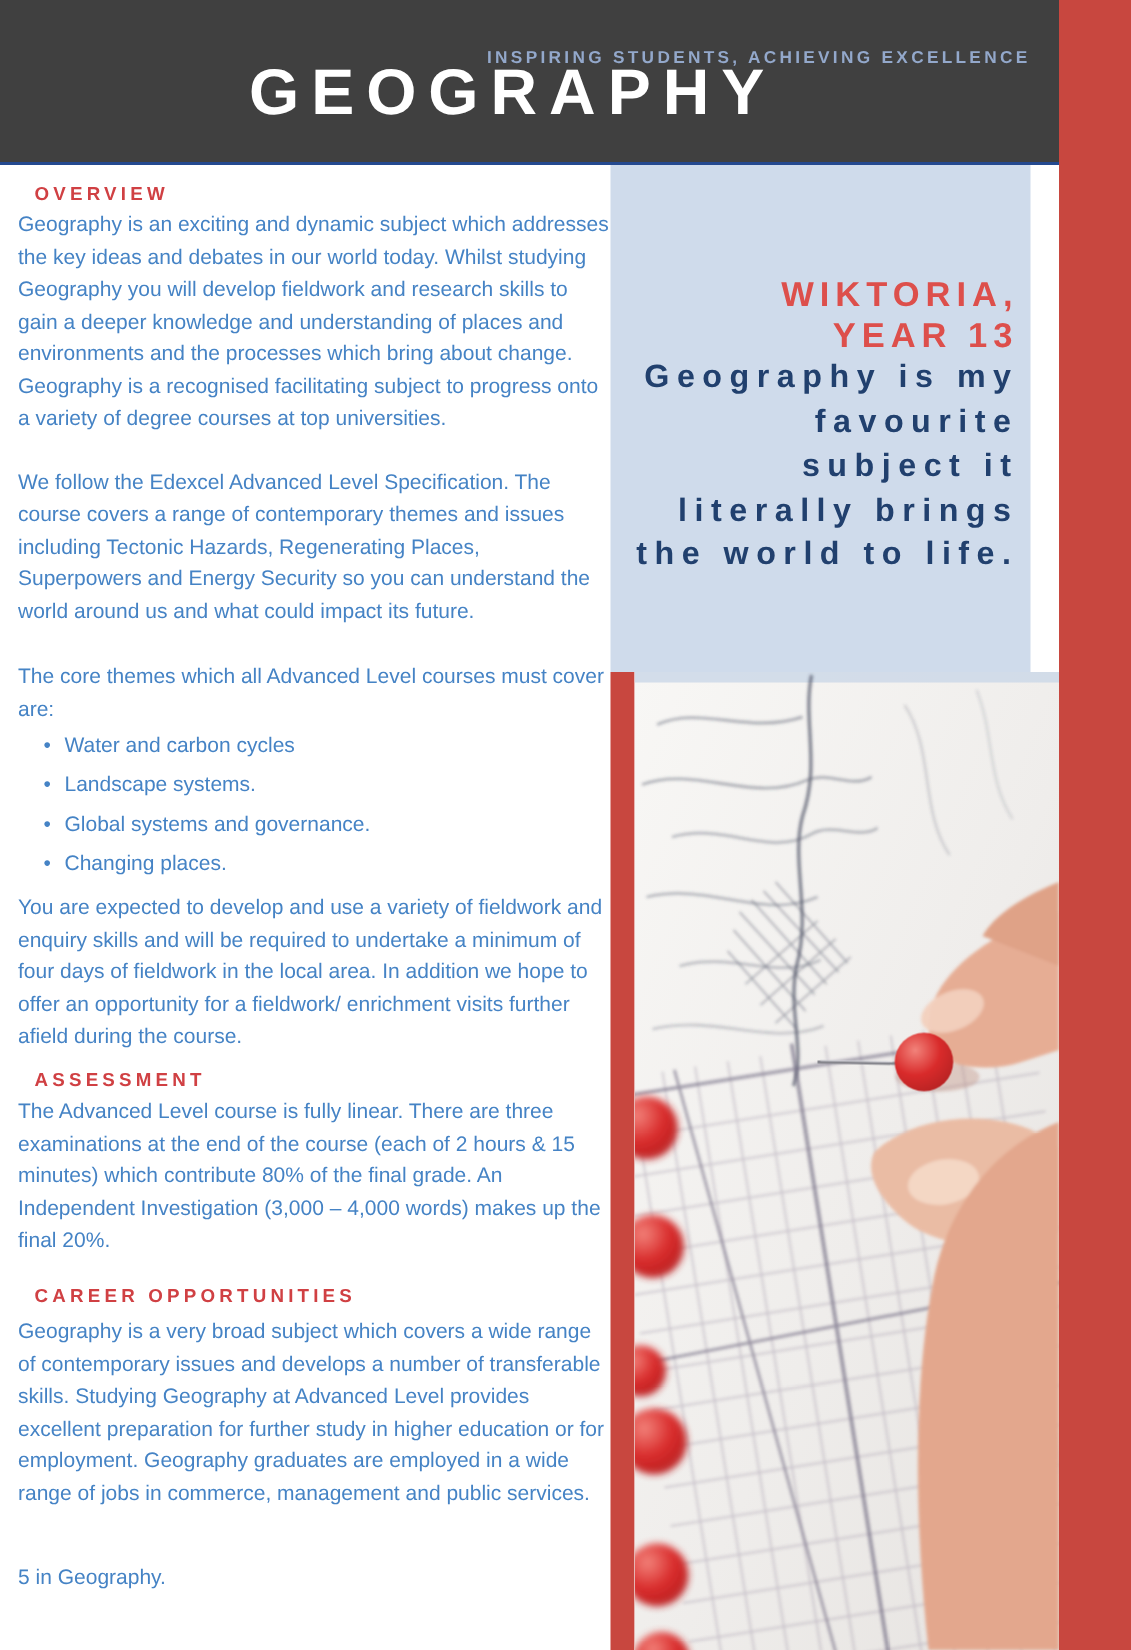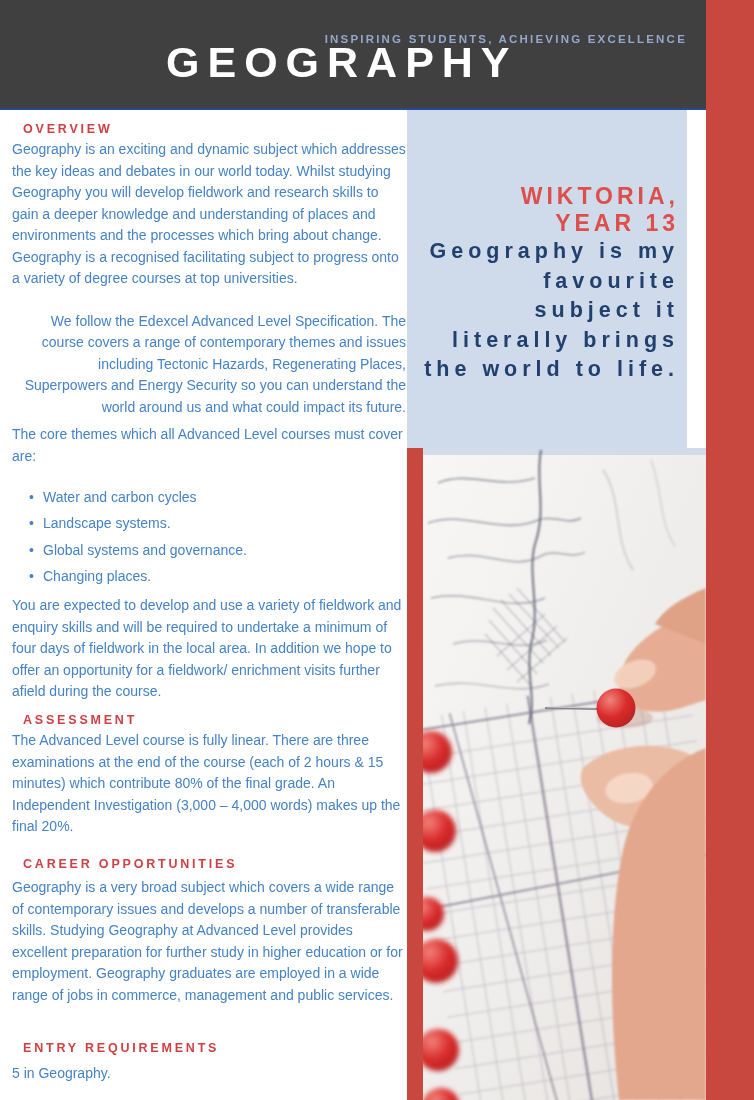--- a/index.html
+++ b/index.html
@@ -12,22 +12,22 @@
   .tagline{position:absolute;right:19px;top:33px;color:#93a8cb;font-size:11.5px;font-weight:bold;letter-spacing:2.2px;white-space:nowrap;}
   .title{position:absolute;left:166px;top:38px;margin:0;color:#ffffff;font-size:43px;font-weight:bold;letter-spacing:8px;line-height:48px;white-space:nowrap;}
   
   .right-stripe{position:absolute;left:706px;top:0;width:48px;height:1100px;background:#c8473f;}
   
   .sec{position:absolute;left:12px;width:394px;}
   .sec-h{margin:0 0 3px 11px;color:#d04043;font-size:12.5px;font-weight:bold;letter-spacing:2.8px;line-height:14px;}
   .sec p{margin:0;color:#4583c5;font-size:14px;line-height:21.5px;}
   #sec-overview{top:122px;}
   #sec-overview .p1{margin-bottom:21px;}
-  #sec-overview .p2{margin-bottom:6px;text-align:right;}
-  #sec-overview .p3{margin-bottom:20px;}
+  #sec-overview .p2{margin-bottom:22px;}
+  #sec-overview .p3{margin-bottom:3px;}
   .bullets{list-style:none;margin:0 0 8px 0;padding:0;}
   .bullets li{position:relative;padding-left:31px;margin-bottom:4.8px;color:#4583c5;font-size:14px;line-height:21.5px;}
   .bullets li::before{content:"\2022";position:absolute;left:17px;top:0;color:#4583c5;font-size:14px;}
   #sec-assessment{top:713px;}
   #sec-career{top:857px;}
   #sec-career .sec-h{margin-bottom:6px;}
   #sec-entry{top:1041px;}
   #sec-entry .sec-h{margin-bottom:8px;}
   
   .quote-box{position:absolute;left:407px;top:110px;width:280px;height:338px;background:#cfdbeb;box-sizing:border-box;padding:73px 8px 0 8px;text-align:right;}
@@ -69,21 +69,20 @@
     <h2 class="sec-h">ASSESSMENT</h2>
     <p>The Advanced Level course is fully linear. There are three examinations at the end of the course (each of 2 hours &amp; 15 minutes) which contribute 80% of the final grade. An Independent Investigation (3,000 – 4,000 words) makes up the final 20%.</p>
   </section>
 
   <section class="sec" id="sec-career">
     <h2 class="sec-h">CAREER OPPORTUNITIES</h2>
     <p>Geography is a very broad subject which covers a wide range of contemporary issues and develops a number of transferable skills. Studying Geography at Advanced Level provides excellent preparation for further study in higher education or for employment. Geography graduates are employed in a wide range of jobs in commerce, management and public services.</p>
   </section>
 
   <section class="sec" id="sec-entry">
-    <h2 class="sec-h">ENTRY REQUIREMENTS</h2>
     <p>5 in Geography.</p>
   </section>
 
   <aside class="quote-box">
     <div class="q-name">WIKTORIA,</div>
     <div class="q-name">YEAR 13</div>
     <div class="q-line">Geography is my</div>
     <div class="q-line">favourite</div>
     <div class="q-line">subject it</div>
     <div class="q-line">literally brings</div>

